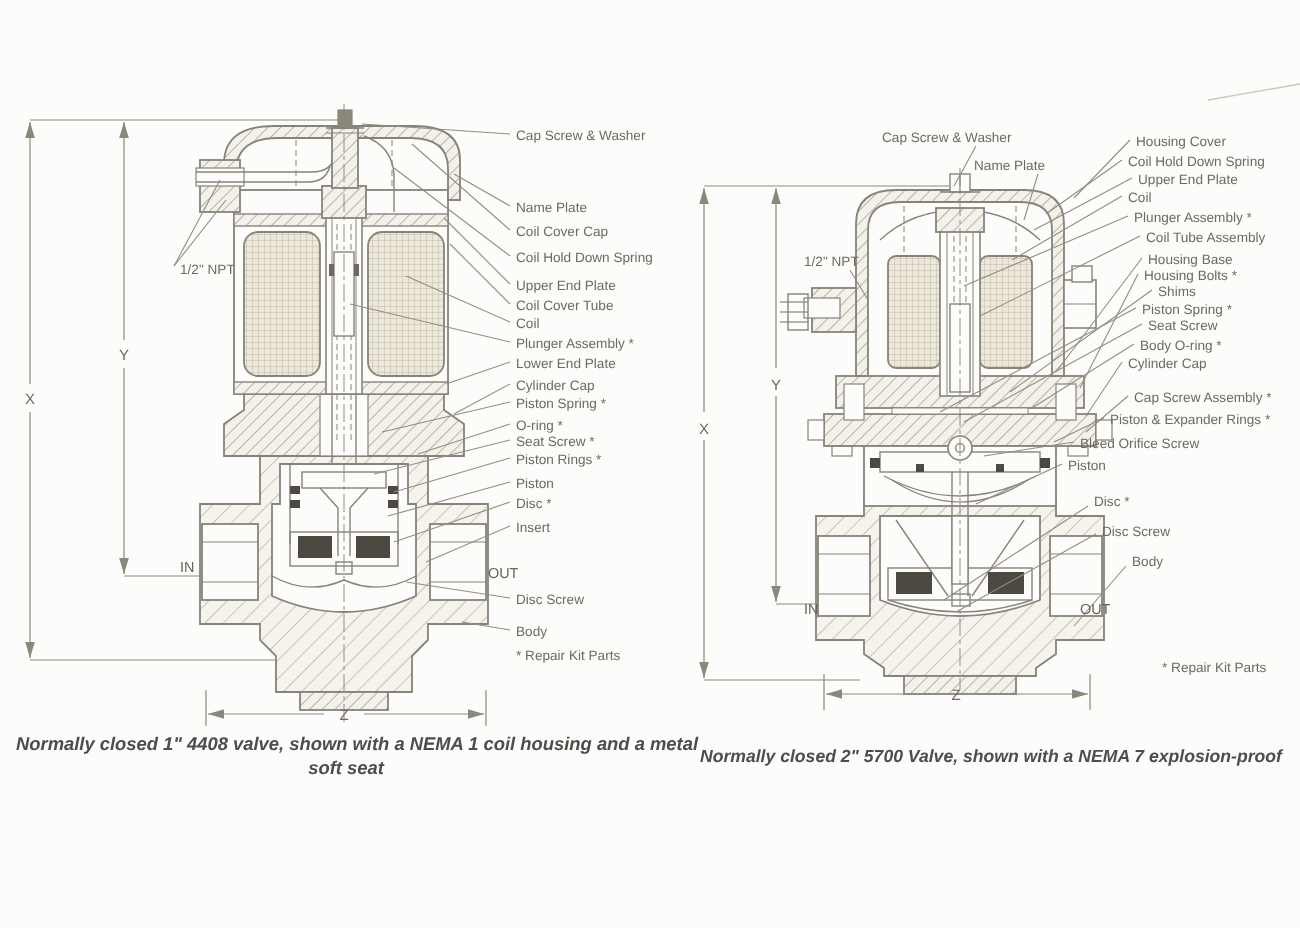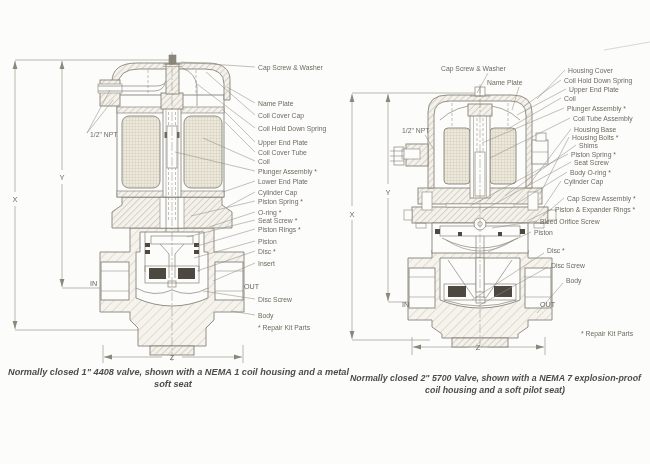--- a/index.html
+++ b/index.html
@@ -330,16 +330,15 @@
     <text class="dim" x="478" y="350">Z</text>
   </g>
 </svg>
 
 <div class="caption cap-left">
   <span>Normally closed 1" 4408 valve, shown with a NEMA 1 coil housing and a metal</span><br>
   <span>soft seat</span>
 </div>
 <div class="caption cap-right">
   <span>Normally closed 2" 5700 Valve, shown with a NEMA 7 explosion-proof</span><br>
-  <span>coil housing and a soft pilot seat)</span>
 </div>
 
 </div>
 
 </body></html>

